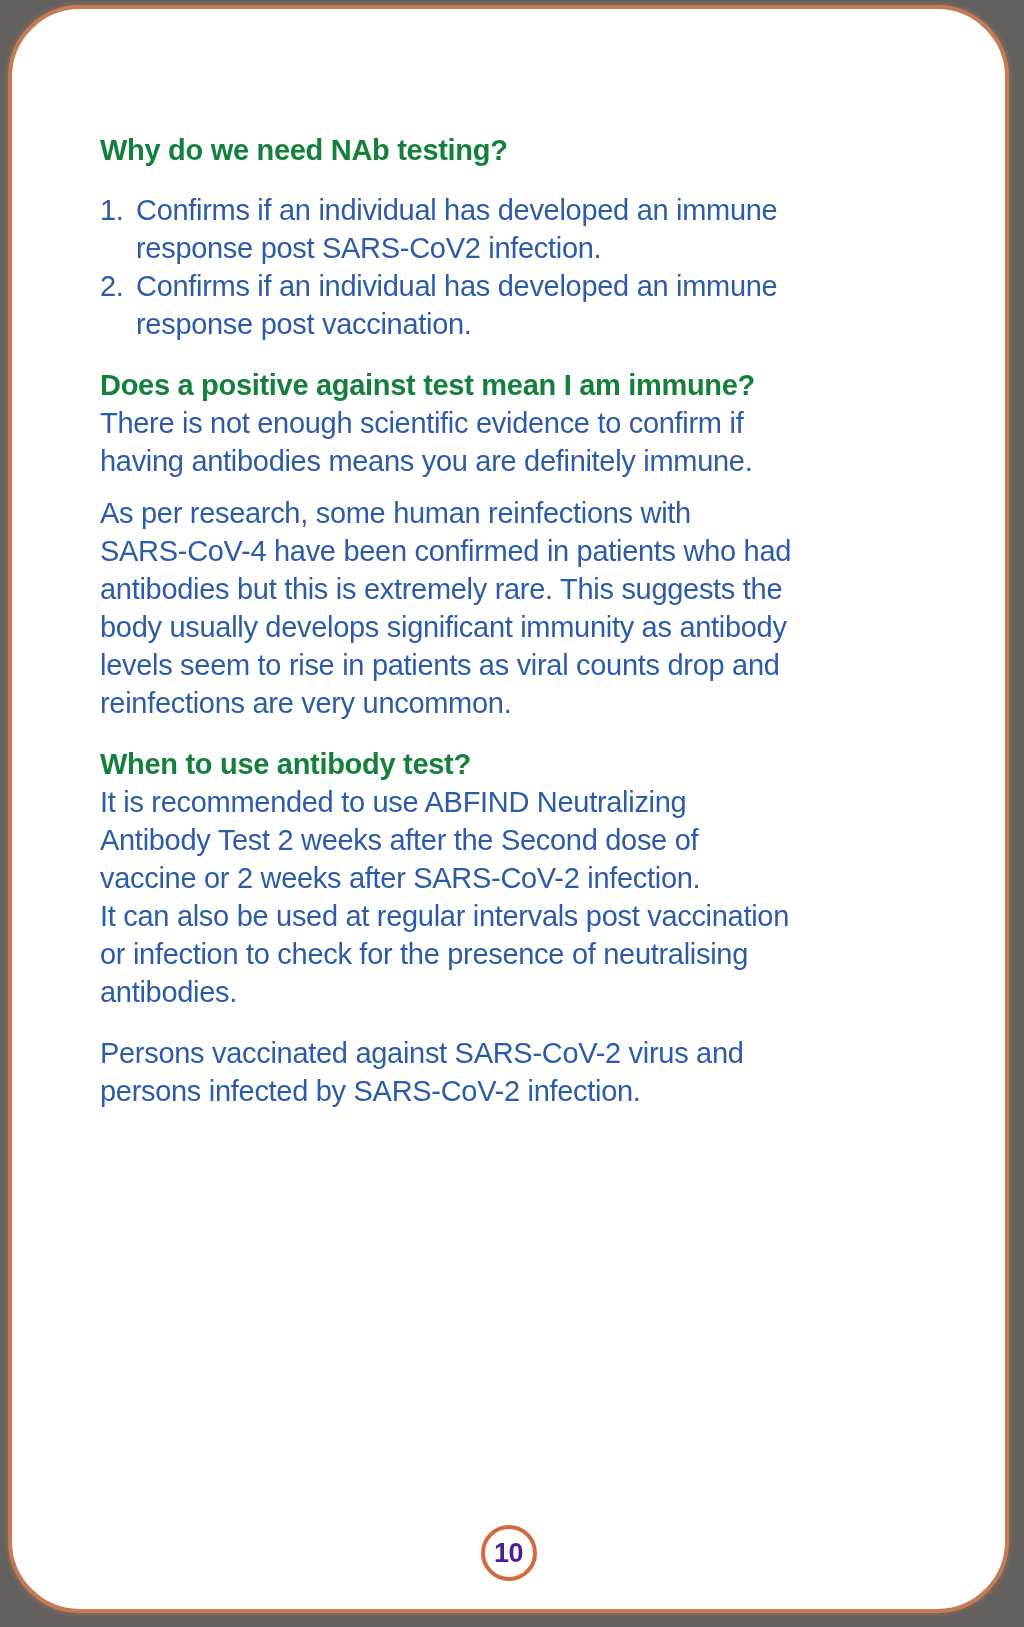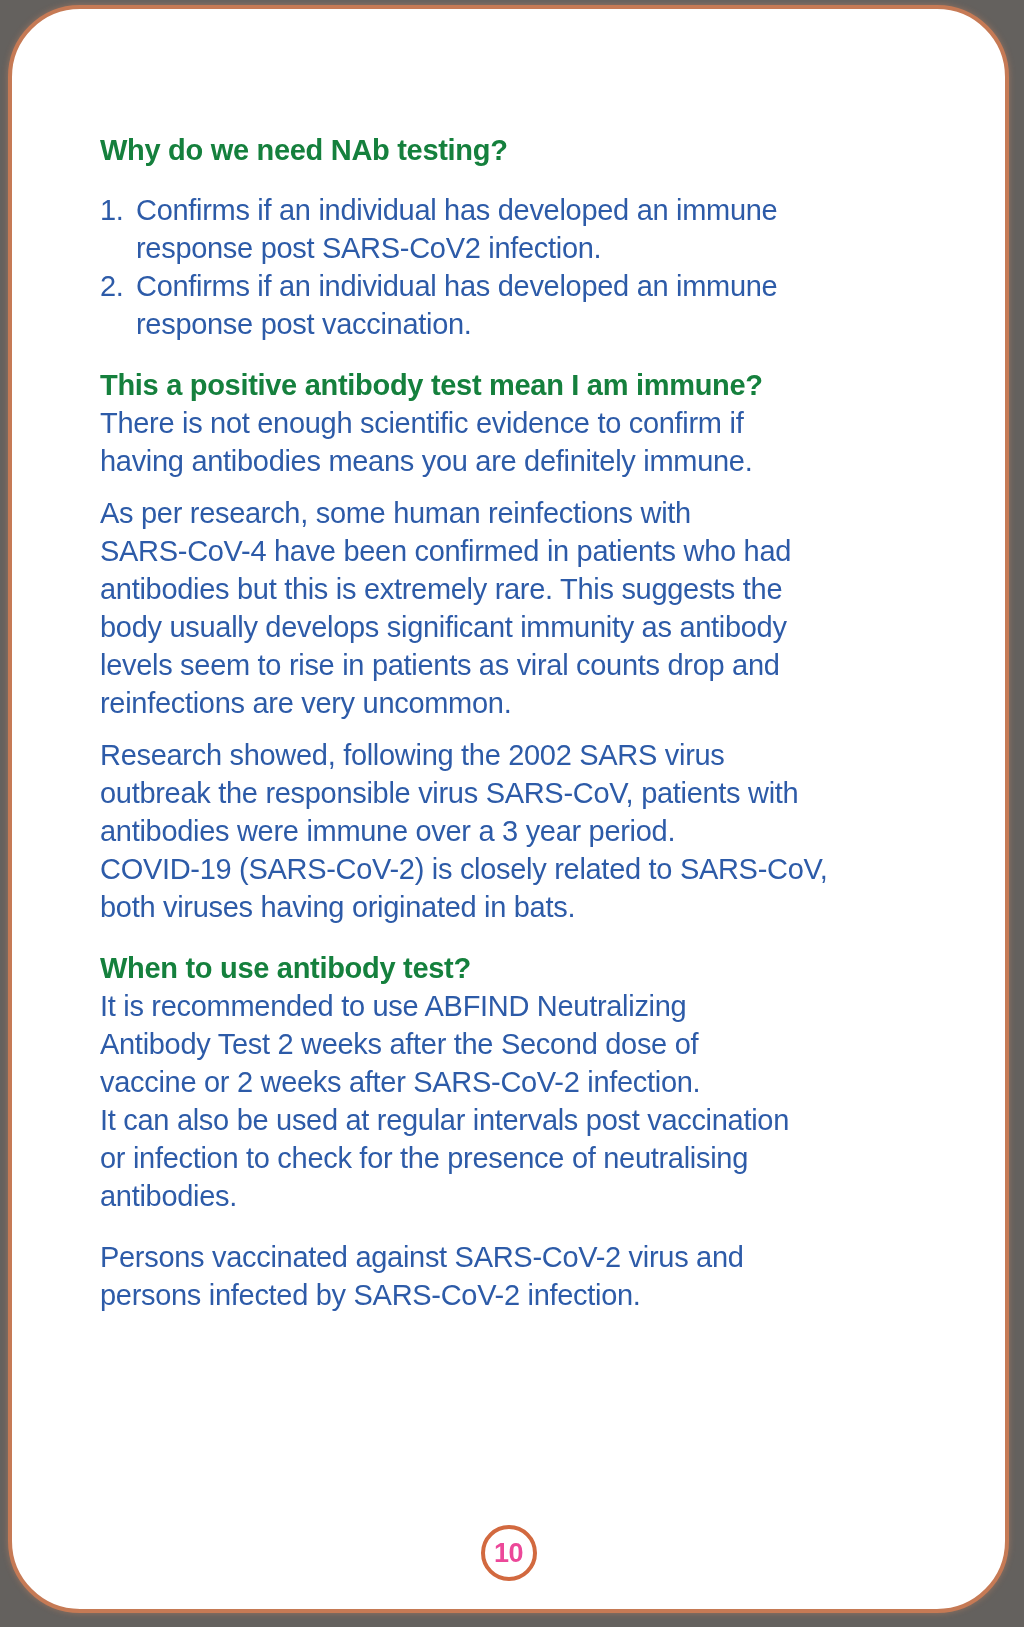--- a/index.html
+++ b/index.html
@@ -66,21 +66,21 @@
   }
   .page-badge {
     position: absolute;
     left: 50%;
     bottom: 28px;
     transform: translateX(-50%);
     width: 48px;
     height: 48px;
     border: 4px solid #d2693f;
     border-radius: 50%;
-    color: #ec4899;
+    color: #4c1d95;
     font-size: 27px;
     font-weight: bold;
     display: flex;
     align-items: center;
     justify-content: center;
     letter-spacing: -0.5px;
   }
 </style>
 </head>
 <body>
@@ -98,34 +98,29 @@
         </li>
         <li>
           <span class="num">2.</span>
           <span class="li-text">Confirms if an individual has developed an immune
 response post vaccination.</span>
         </li>
       </ol>
     </div>
 
     <div class="section">
-      <h2>This a positive antibody test mean I am immune?</h2>
+      <h2>Does a positive against test mean I am immune?</h2>
       <p class="para">There is not enough scientific evidence to confirm if
 having antibodies means you are definitely immune.</p>
       <p class="para">As per research, some human reinfections with
 SARS-CoV-4 have been confirmed in patients who had
 antibodies but this is extremely rare. This suggests the
 body usually develops significant immunity as antibody
 levels seem to rise in patients as viral counts drop and
 reinfections are very uncommon.</p>
-      <p class="para">Research showed, following the 2002 SARS virus
-outbreak the responsible virus SARS-CoV, patients with
-antibodies were immune over a 3 year period.
-COVID-19 (SARS-CoV-2) is closely related to SARS-CoV,
-both viruses having originated in bats.</p>
     </div>
 
     <div class="section">
       <h2>When to use antibody test?</h2>
       <p class="para">It is recommended to use ABFIND Neutralizing
 Antibody Test 2 weeks after the Second dose of
 vaccine or 2 weeks after SARS-CoV-2 infection.
 It can also be used at regular intervals post vaccination
 or infection to check for the presence of neutralising
 antibodies.</p>

